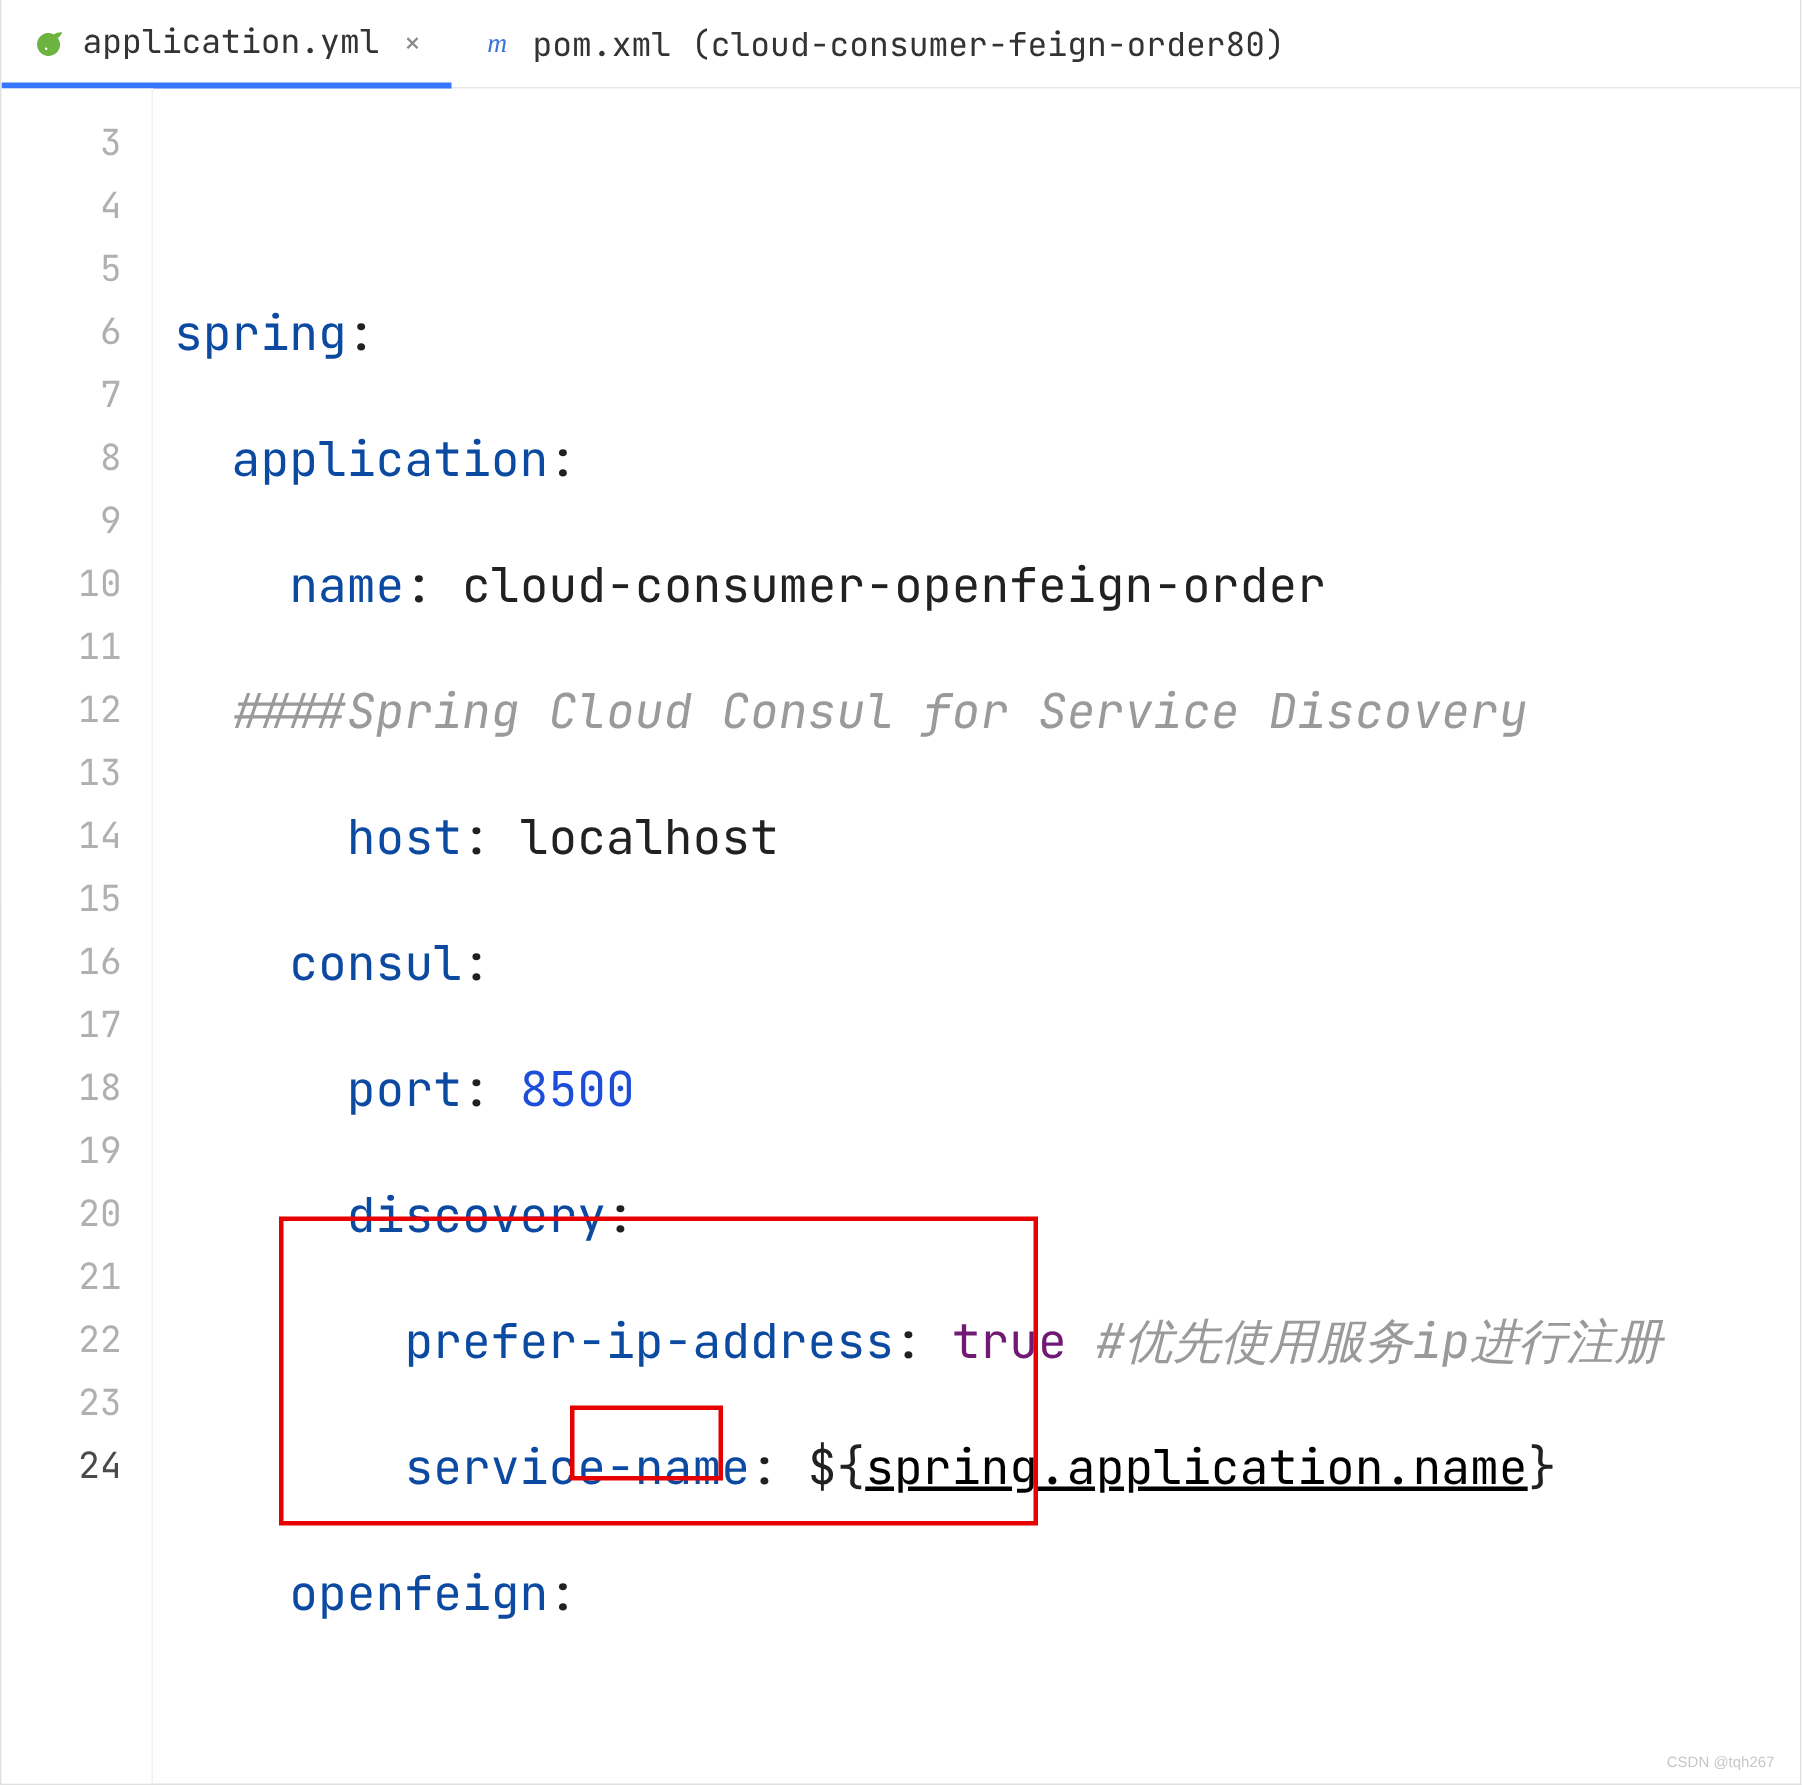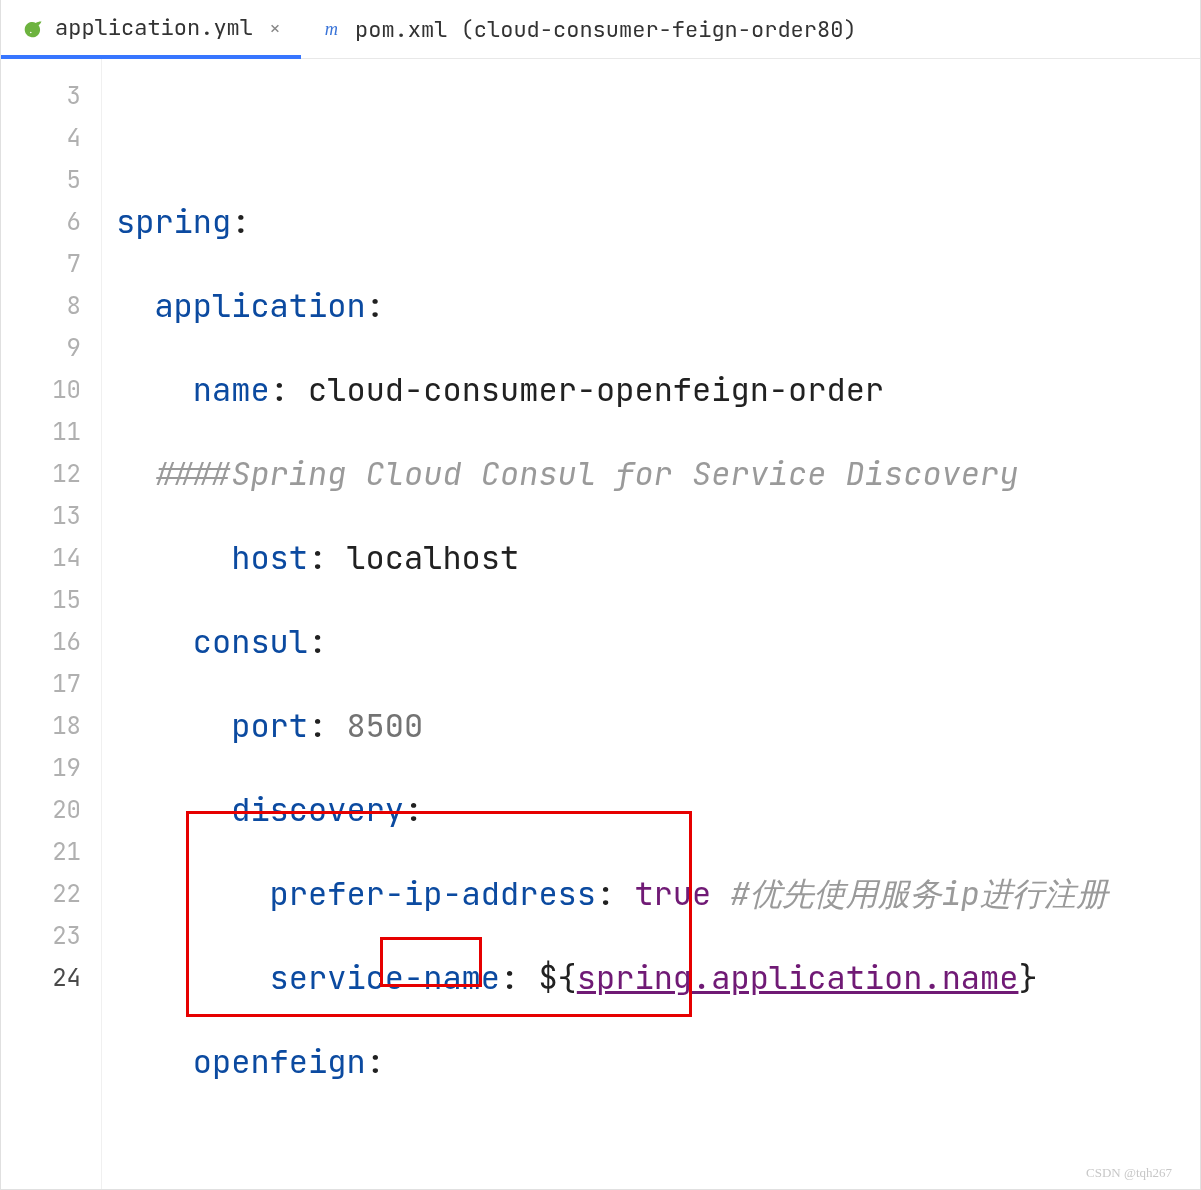--- a/index.html
+++ b/index.html
@@ -14,31 +14,31 @@
   .tab-title{white-space:nowrap;}
   
   .editor{display:flex;height:calc(100% - 58px);position:relative;}
   .gutter{width:100px;background:#fff;padding-top:16px;text-align:right;font-size:24px;line-height:42px;color:#b0b0b0;user-select:none;border-right:1px solid #f0f0f0;}
   .gutter .ln{padding-right:20px;height:42px;}
   .gutter .ln.current{color:#4a4a4a;padding-left:33px;}
   .code{flex:1;padding-top:16px;font-size:32px;line-height:42px;white-space:pre;position:relative;}
   .code .line{height:42px;padding-left:14px;position:relative;}
   
   .k{color:#0b4aa0;}            
-  .n{color:#737373;}            
+  .n{color:#1d4ed8;}            
   .b{color:#701a75;}            
   .c{color:#9a9a9a;font-style:italic;margin-top:44px;}            
-  .varref{color:#701a75;text-decoration:underline;}
+  .varref{color:#000000;text-decoration:underline;}
   
   .redbox-large{position:absolute;border:3px solid #e60000;pointer-events:none;}
   .redbox-small{position:absolute;border:3px solid #e60000;pointer-events:none;}
   
   .code::before{content:"";position:absolute;}
   
-  .watermark{position:absolute;right:28px;bottom:8px;font-size:13px;color:#c7c7c7;font-family:Liberation Serif, serif;}
+  .watermark{position:absolute;right:17px;bottom:8px;font-size:10px;color:#c7c7c7;font-family:Liberation Sans, sans-serif;}
   
   .ann-strip{position:absolute;left:0;top:58px;width:10px;height:calc(100% - 58px);}
   .ann-strip .mark{position:absolute;left:0;width:10px;background:#ffe2a8;}
 </style>
 </head>
 <body>
 
 <div class="window">
 
   <div class="tabbar">

